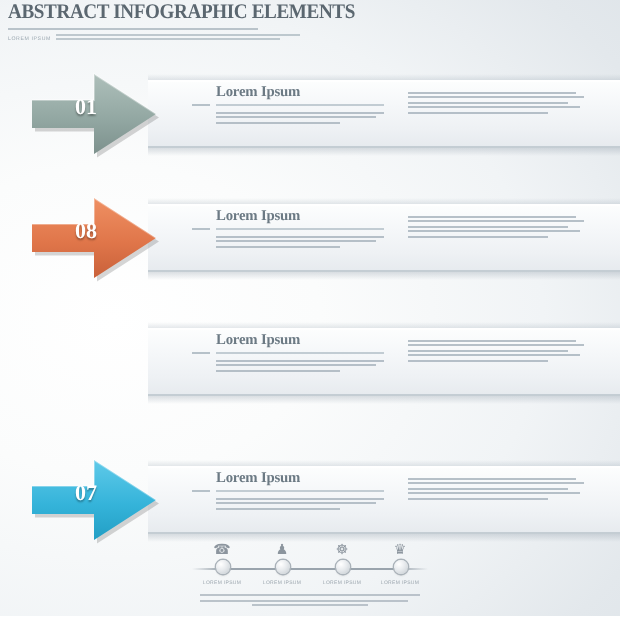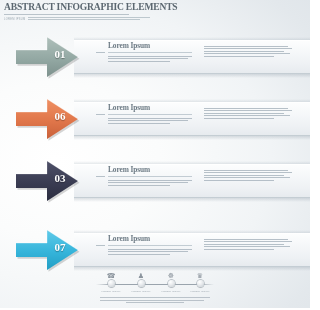--- a/index.html
+++ b/index.html
@@ -131,21 +131,21 @@
   }
   .arrow-svg {
     position: absolute;
     left: 0; top: 0;
     width: 72px;
     height: 46px;
     overflow: visible;
   }
   .arrow-num {
     position: absolute;
-    left: 31px;
+    left: 14px;
     top: 14px;
     width: 30px;
     text-align: center;
     font-family: "Liberation Serif", serif;
     font-weight: bold;
     font-size: 11px;
     color: #ffffff;
     text-shadow: 0 1px 1px rgba(0,0,0,0.35);
     letter-spacing: 0px;
   }
@@ -346,21 +346,21 @@
           <linearGradient id="g2" x1="0" y1="0" x2="0" y2="1">
             <stop offset="0%" stop-color="#ef9063"></stop>
             <stop offset="55%" stop-color="#e0764a"></stop>
             <stop offset="100%" stop-color="#c9613a"></stop>
           </linearGradient>
         </defs>
         <path d="M2 16 L33 16 L33 3 L64 23 L33 43 L33 30 L2 30 Z" fill="#000" opacity="0.16" transform="translate(1.5,1.8)"></path>
         <path d="M2 16 L33 16 L33 3 L64 23 L33 43 L33 30 L2 30 Z" fill="url(#g2)"></path>
         <path d="M2 16 L33 16 L33 3 L64 23" fill="none" stroke="#ffffff" stroke-opacity="0.35" stroke-width="1"></path>
       </svg>
-      <div class="arrow-num">06</div>
+      <div class="arrow-num">08</div>
     </div>
     <div class="content">
       <div class="col-left">
         <div class="connector"></div>
         <div class="heading">Lorem Ipsum</div>
         <div class="heading-rule"></div>
         <div>
           <div class="body-line a"></div>
           <div class="body-line b"></div>
           <div class="body-line c"></div>
@@ -375,35 +375,20 @@
           <div class="body-line e"></div>
         </div>
       </div>
     </div>
   </div>
 
   <div class="row r3">
     <div class="banner">
       <div class="banner-edge-top"></div>
       <div class="banner-edge-bottom"></div>
-    </div>
-    <div class="arrow-wrap">
-      <svg class="arrow-svg" viewBox="0 0 72 46">
-        <defs>
-          <linearGradient id="g3" x1="0" y1="0" x2="0" y2="1">
-            <stop offset="0%" stop-color="#4e5068"></stop>
-            <stop offset="55%" stop-color="#3a3c52"></stop>
-            <stop offset="100%" stop-color="#2b2d40"></stop>
-          </linearGradient>
-        </defs>
-        <path d="M2 16 L33 16 L33 3 L64 23 L33 43 L33 30 L2 30 Z" fill="#000" opacity="0.16" transform="translate(1.5,1.8)"></path>
-        <path d="M2 16 L33 16 L33 3 L64 23 L33 43 L33 30 L2 30 Z" fill="url(#g3)"></path>
-        <path d="M2 16 L33 16 L33 3 L64 23" fill="none" stroke="#ffffff" stroke-opacity="0.22" stroke-width="1"></path>
-      </svg>
-      <div class="arrow-num">03</div>
     </div>
     <div class="content">
       <div class="col-left">
         <div class="connector"></div>
         <div class="heading">Lorem Ipsum</div>
         <div class="heading-rule"></div>
         <div>
           <div class="body-line a"></div>
           <div class="body-line b"></div>
           <div class="body-line c"></div>

